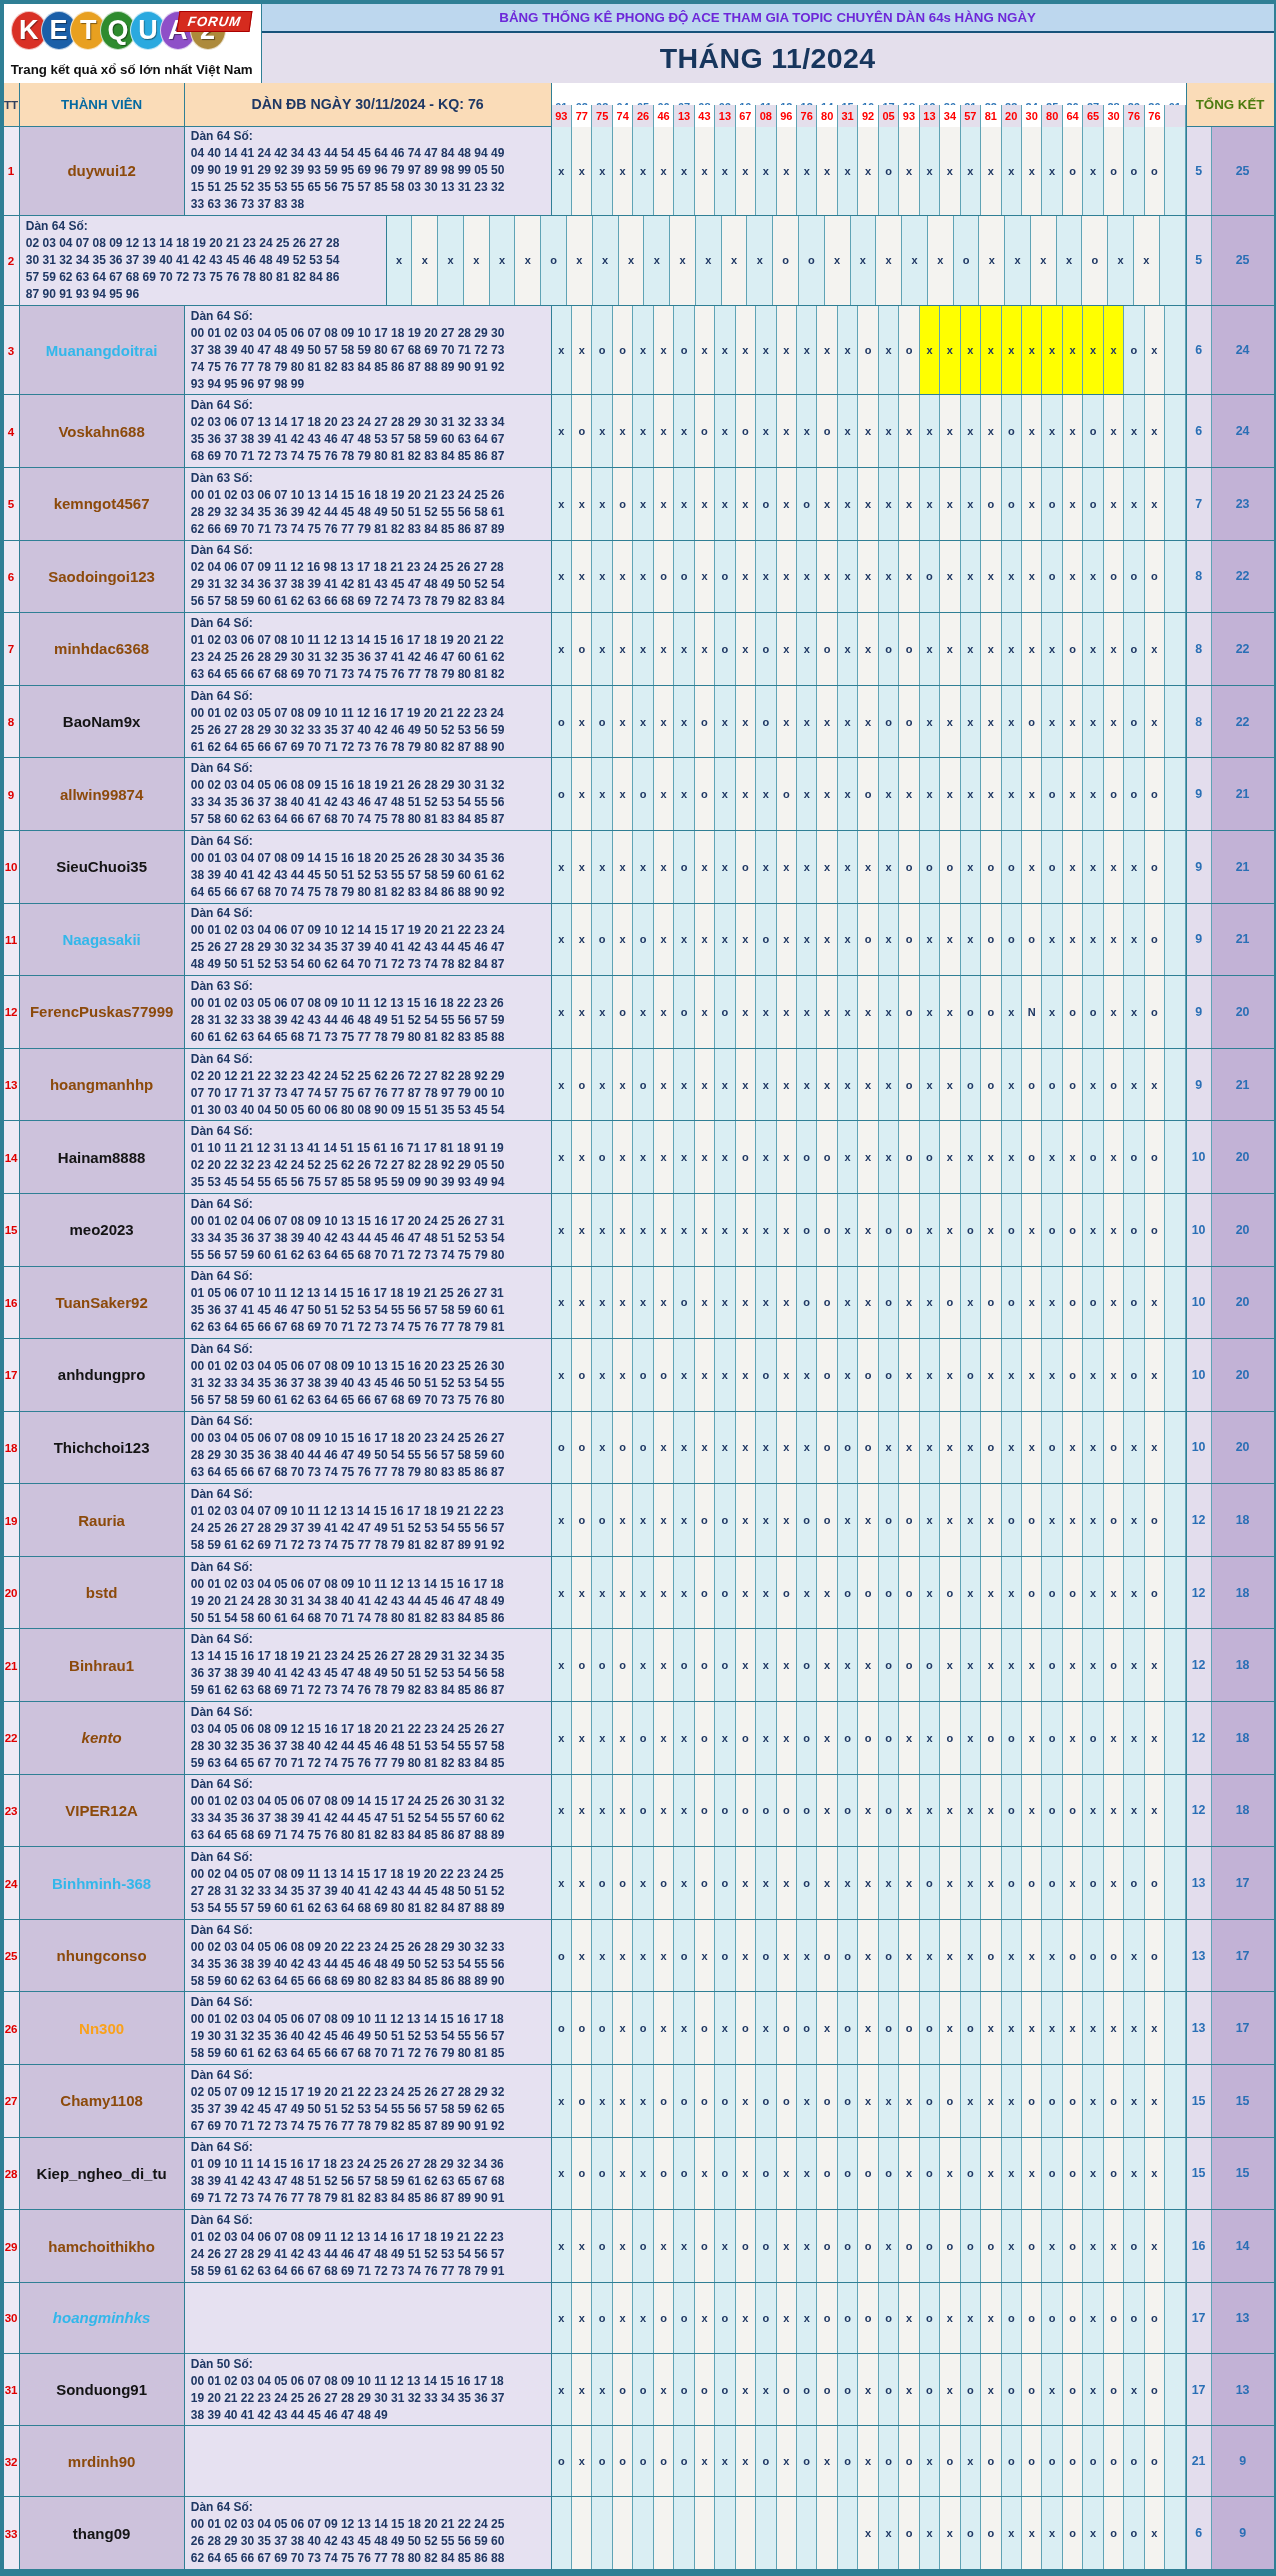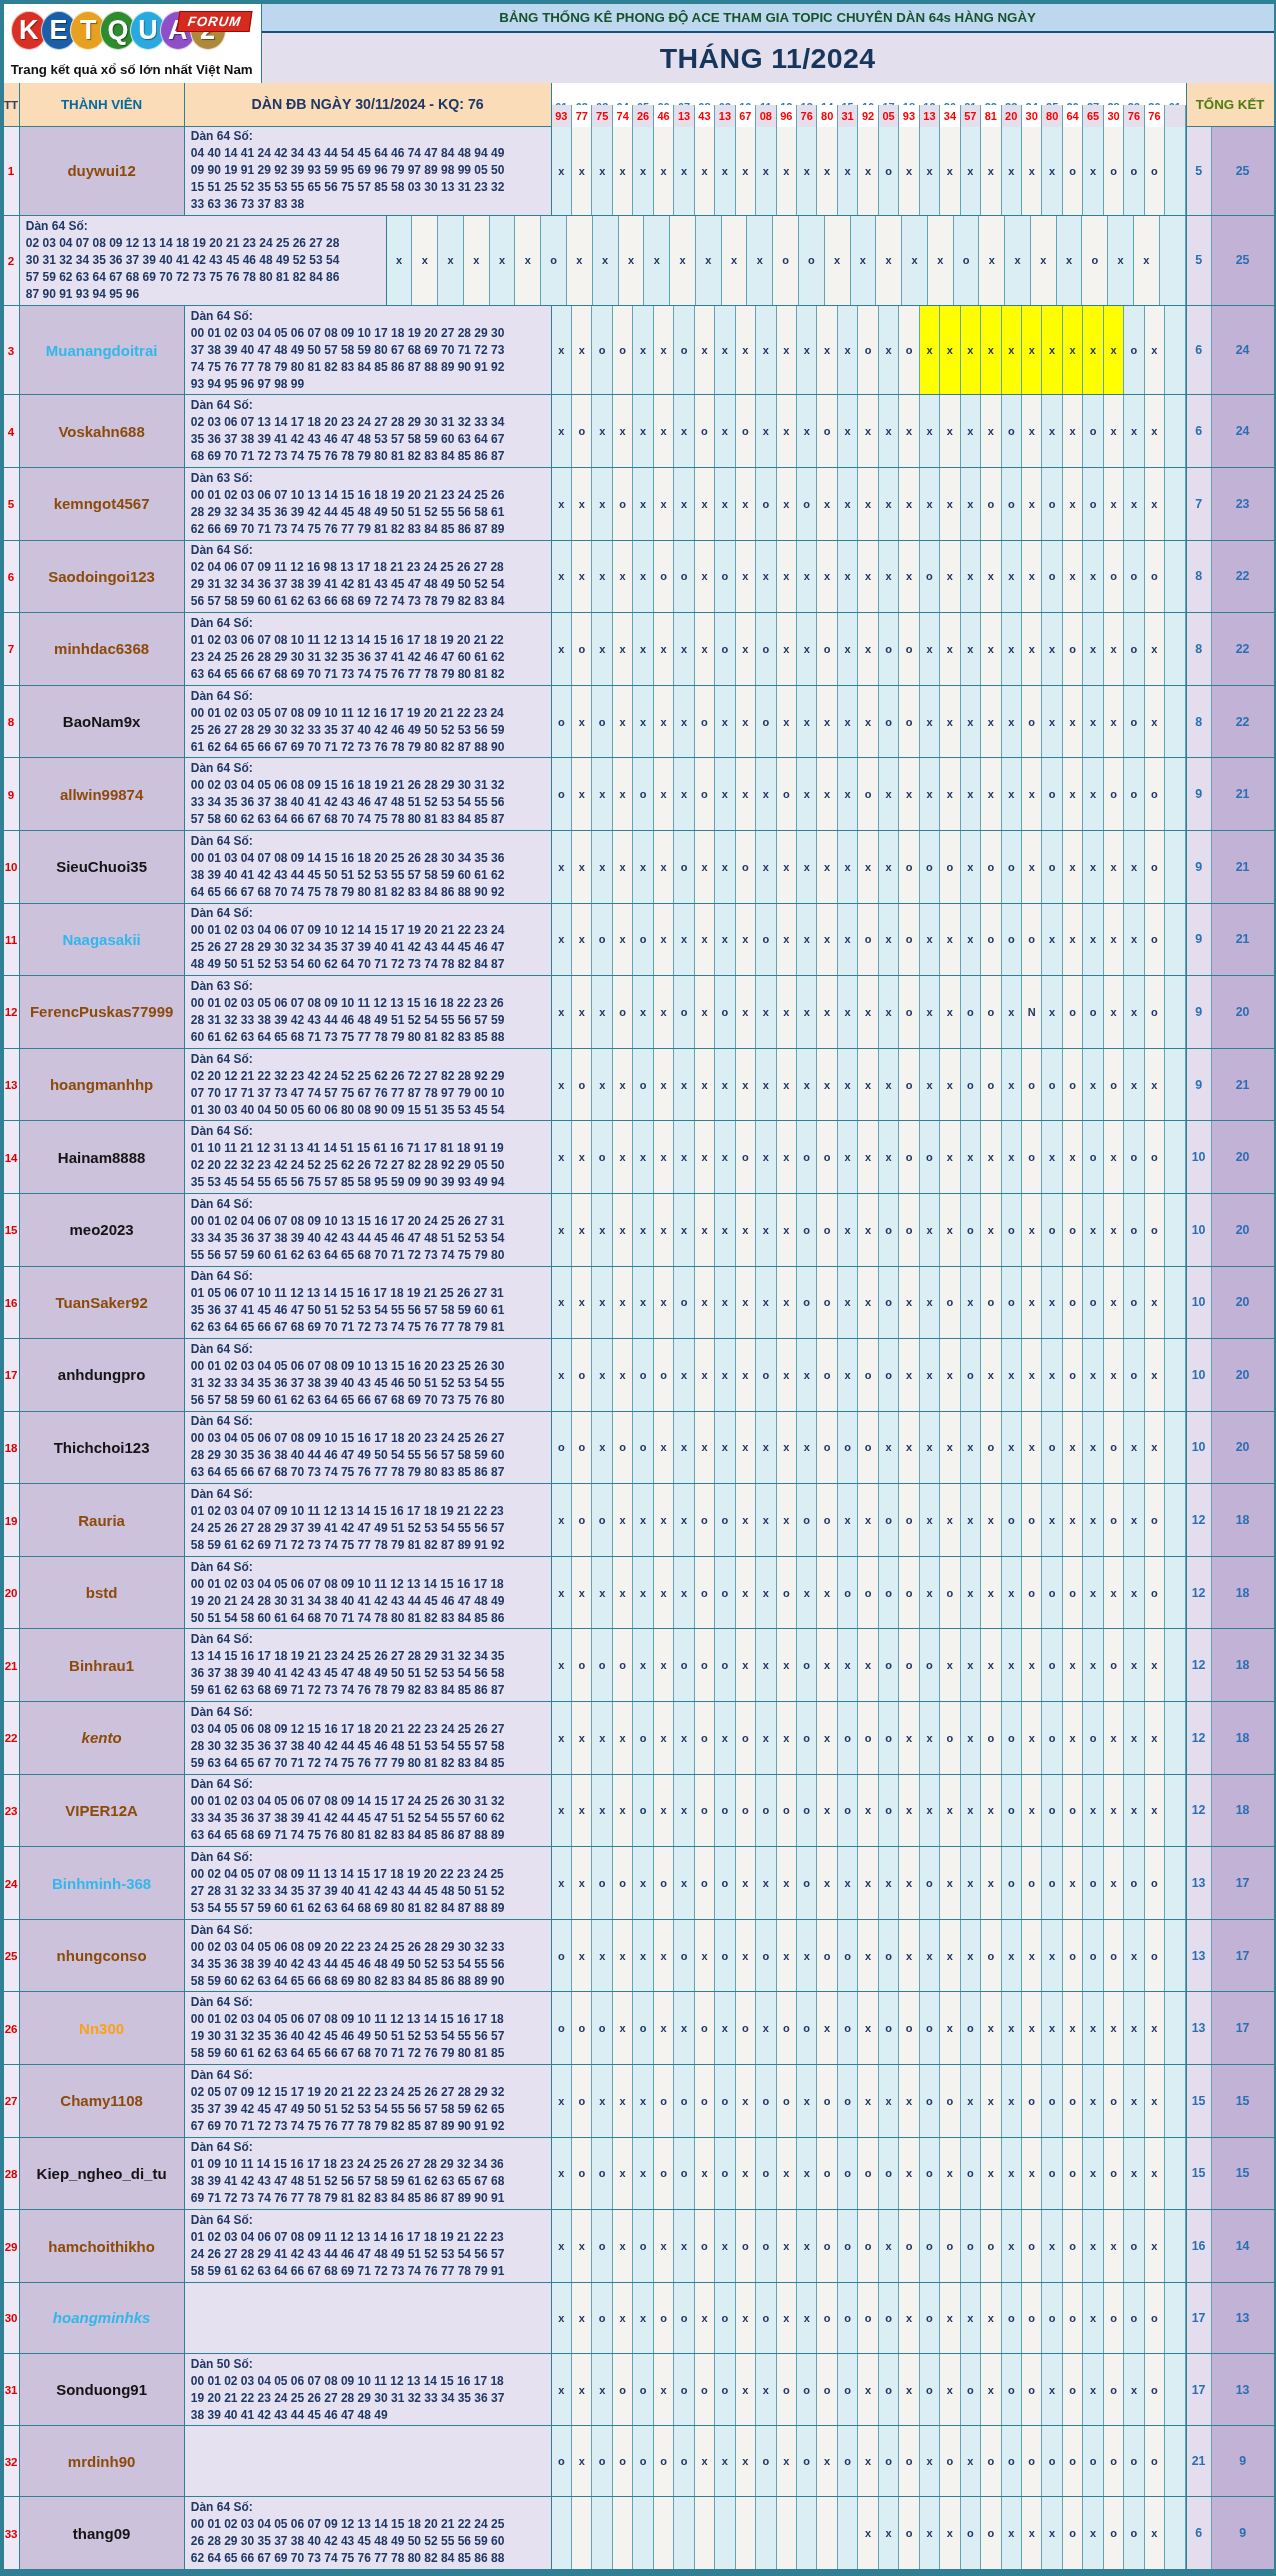--- a/index.html
+++ b/index.html
@@ -20,21 +20,21 @@
   .logo-letters{display:flex;align-items:center;height:46px;}
   .ball{display:inline-flex;align-items:center;justify-content:center;width:36px;height:39px;border-radius:50%;
         color:#fff;font-weight:bold;font-size:27px;margin-right:-6.2px;text-shadow:0.9px 0.9px 0.9px rgba(0,0,0,.45);
         border:1.8px solid rgba(255,255,255,.7);}
   .forum-badge{position:absolute;right:9px;top:7.1px;background:#D52B1E;color:#fff;font-style:italic;
         font-weight:bold;font-size:13.3px;padding:1.8px 9px;transform:skewX(-8deg);letter-spacing:0.9px;border:0.9px solid #a00;}
   .tagline{font-size:13.3px;font-weight:bold;color:#111;margin-top:9px;white-space:nowrap;}
   .bars{flex:1;display:flex;flex-direction:column;}
   .band-title1{height:32px;background:var(--title1-bg);border-bottom:2.7px solid #17527a;
         display:flex;align-items:center;justify-content:center;
-        color:#14532d;font-weight:bold;font-size:13.3px;}
+        color:#6d28d9;font-weight:bold;font-size:13.3px;}
   .band-title2{height:53px;background:var(--title2-bg);display:flex;align-items:center;justify-content:center;
         color:#17365D;font-weight:bold;font-size:28.5px;letter-spacing:0.4px;}
   
   .row{display:flex;border-bottom:1.8px solid var(--teal);background:#fff;min-height:71px;}
   .c{border-right:0.9px solid var(--teal-light);display:flex;align-items:center;justify-content:center;}
   .c.tt{width:16px;background:var(--tt-bg);color:#E00000;font-weight:bold;font-size:11.6px;border-right:1.8px solid var(--teal);}
   .c.name{width:165px;background:var(--name-bg);font-weight:bold;font-size:15px;border-right:1.8px solid var(--teal);
         text-align:center;padding:0 1.8px;}
   .c.dan{width:367px;background:var(--dan-bg);border-right:1.8px solid var(--teal);
         display:block;padding:1.8px 0 1.8px 6.2px;color:var(--navy);font-weight:bold;font-size:12px;line-height:17px;

